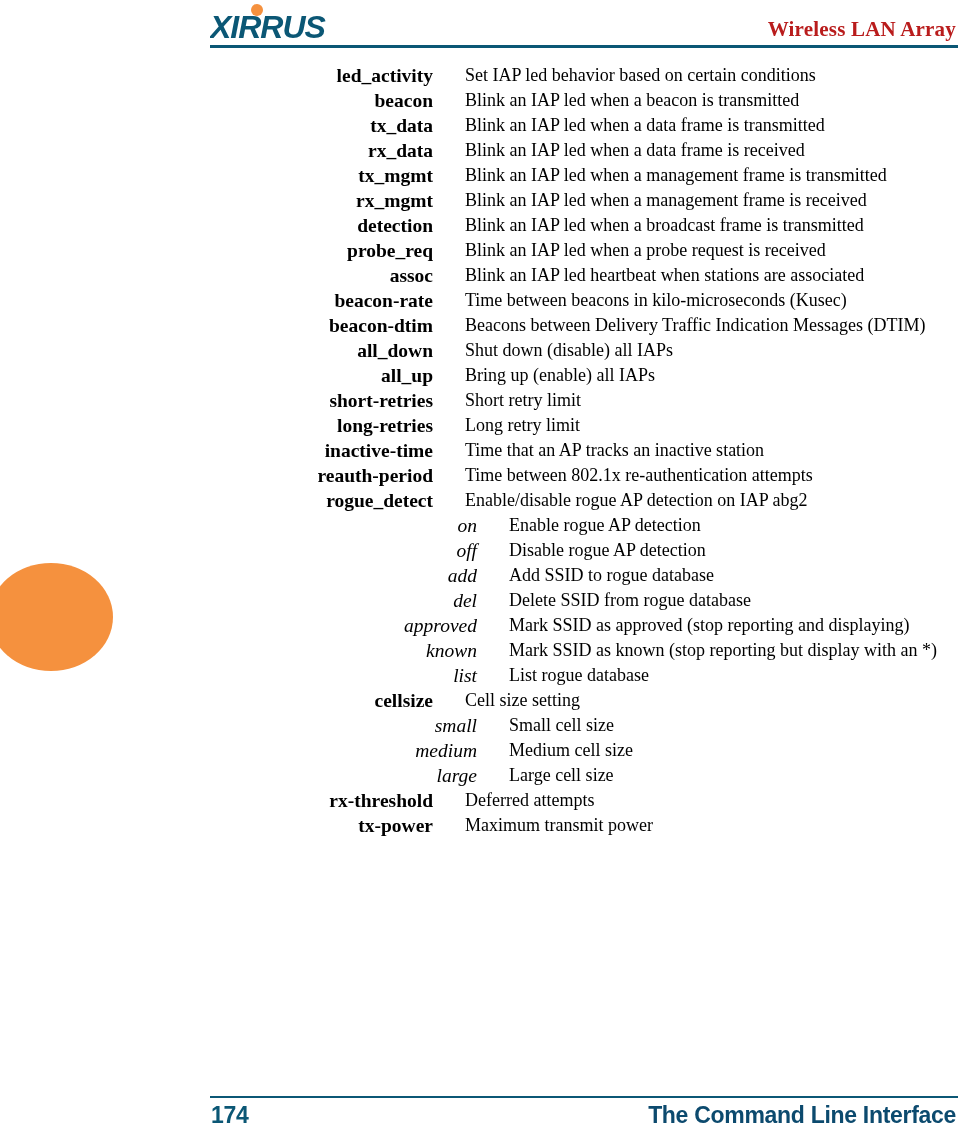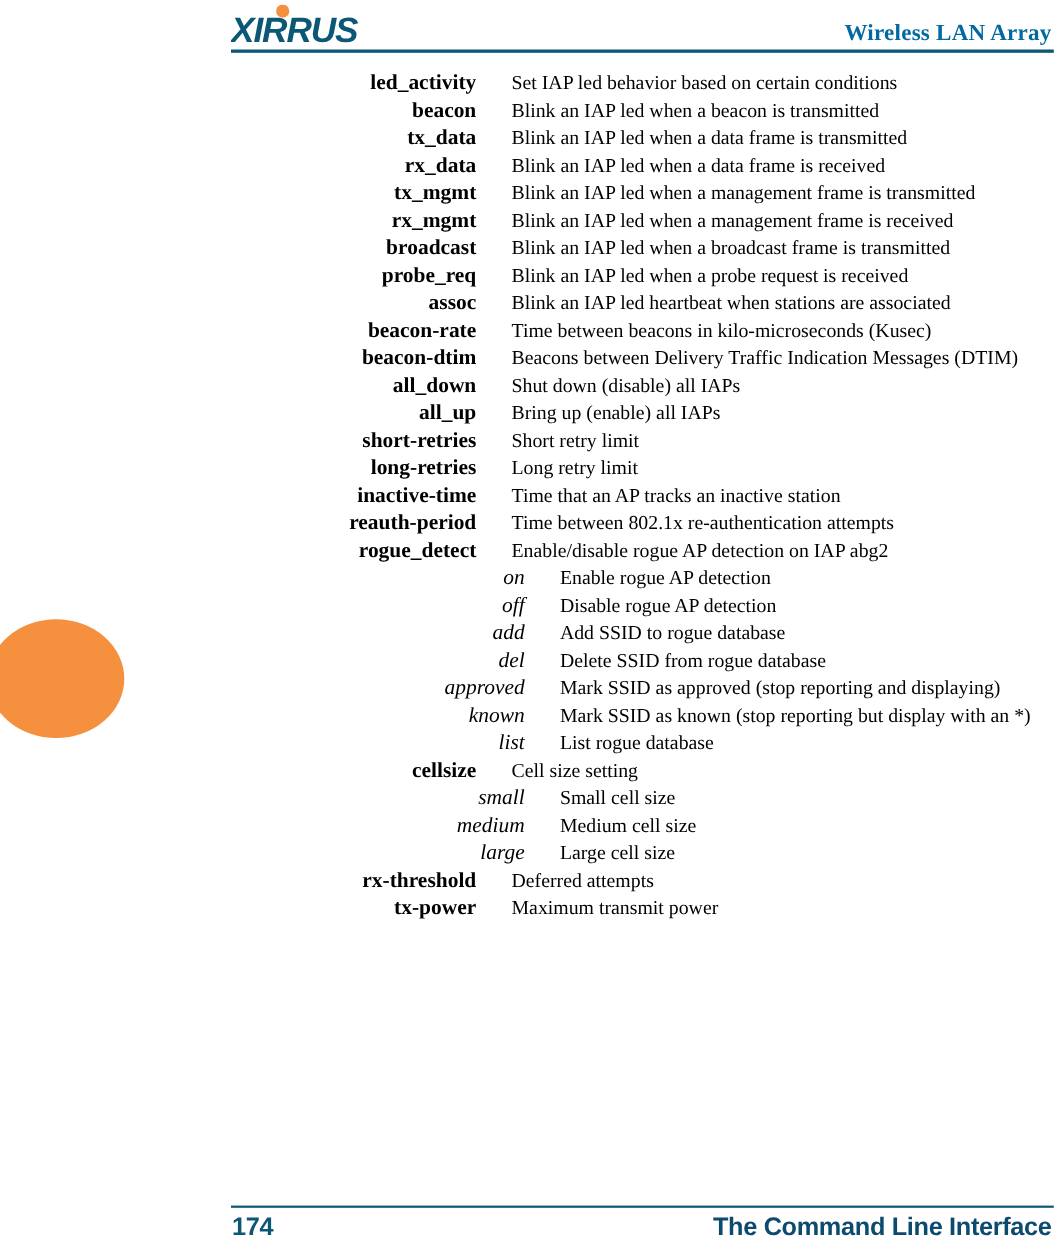--- a/index.html
+++ b/index.html
@@ -44,21 +44,21 @@
   }
   .logo svg { display: block; }
 
   .header-title {
     position: absolute;
     right: 2px;
     top: 17px;
     font-family: "Liberation Serif", serif;
     font-size: 21px;
     font-weight: bold;
-    color: #0369a1;
+    color: #b91c1c;
     letter-spacing: 0.2px;
     white-space: nowrap;
   }
   .header-rule {
     position: absolute;
     left: 210px;
     right: 0;
     top: 45px;
     height: 3px;
     background: #0B5775;
@@ -179,21 +179,21 @@
     </div>
     <div class="defrow">
       <div class="term lvl-bold">tx_mgmt</div>
       <div class="desc">Blink an IAP led when a management frame is transmitted</div>
     </div>
     <div class="defrow">
       <div class="term lvl-bold">rx_mgmt</div>
       <div class="desc">Blink an IAP led when a management frame is received</div>
     </div>
     <div class="defrow">
-      <div class="term lvl-bold">broadcast</div>
+      <div class="term lvl-bold">detection</div>
       <div class="desc">Blink an IAP led when a broadcast frame is transmitted</div>
     </div>
     <div class="defrow">
       <div class="term lvl-bold">probe_req</div>
       <div class="desc">Blink an IAP led when a probe request is received</div>
     </div>
     <div class="defrow">
       <div class="term lvl-bold">assoc</div>
       <div class="desc">Blink an IAP led heartbeat when stations are associated</div>
     </div>

